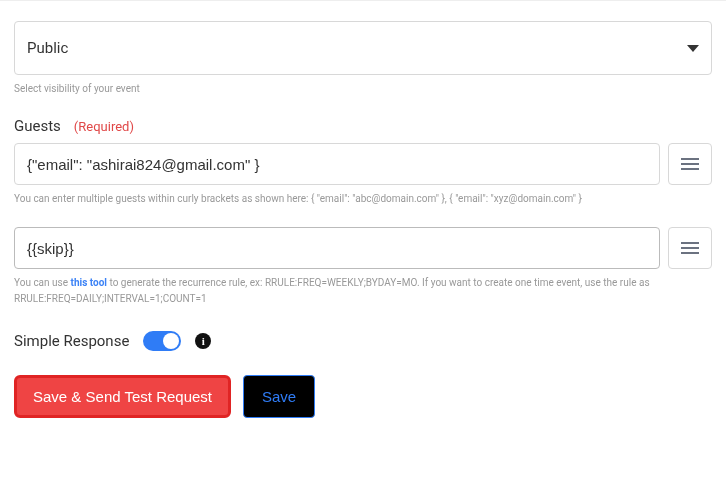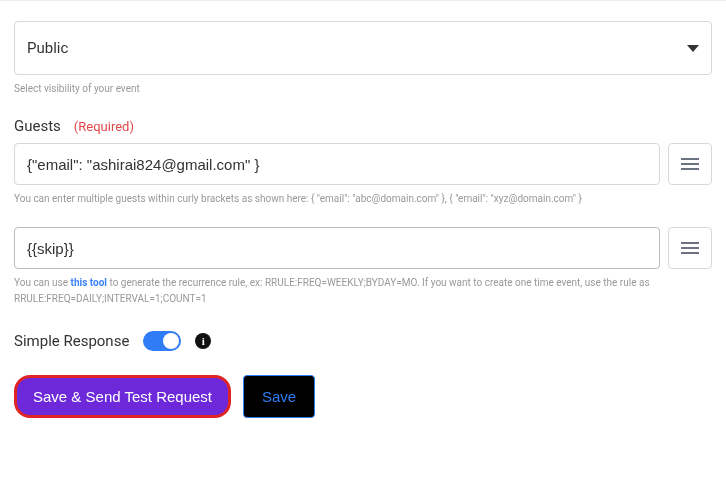--- a/index.html
+++ b/index.html
@@ -123,24 +123,24 @@
       align-items: center;
       justify-content: center;
       cursor: pointer;
       font-family: Georgia, serif;
     }
     .button-row {
       display: flex;
       gap: 12px;
     }
     .btn-primary {
-      background: #6d28d9;
+      background: #ef4444;
       color: #fff;
       border: 3px solid #e02424;
-      border-radius: 16px;
+      border-radius: 6px;
       padding: 10px 16px;
       font-size: 15px;
       cursor: pointer;
     }
     .btn-secondary {
       background: #000000;
       color: #2f7cf6;
       border: 1px solid #2f7cf6;
       border-radius: 4px;
       padding: 10px 18px;

